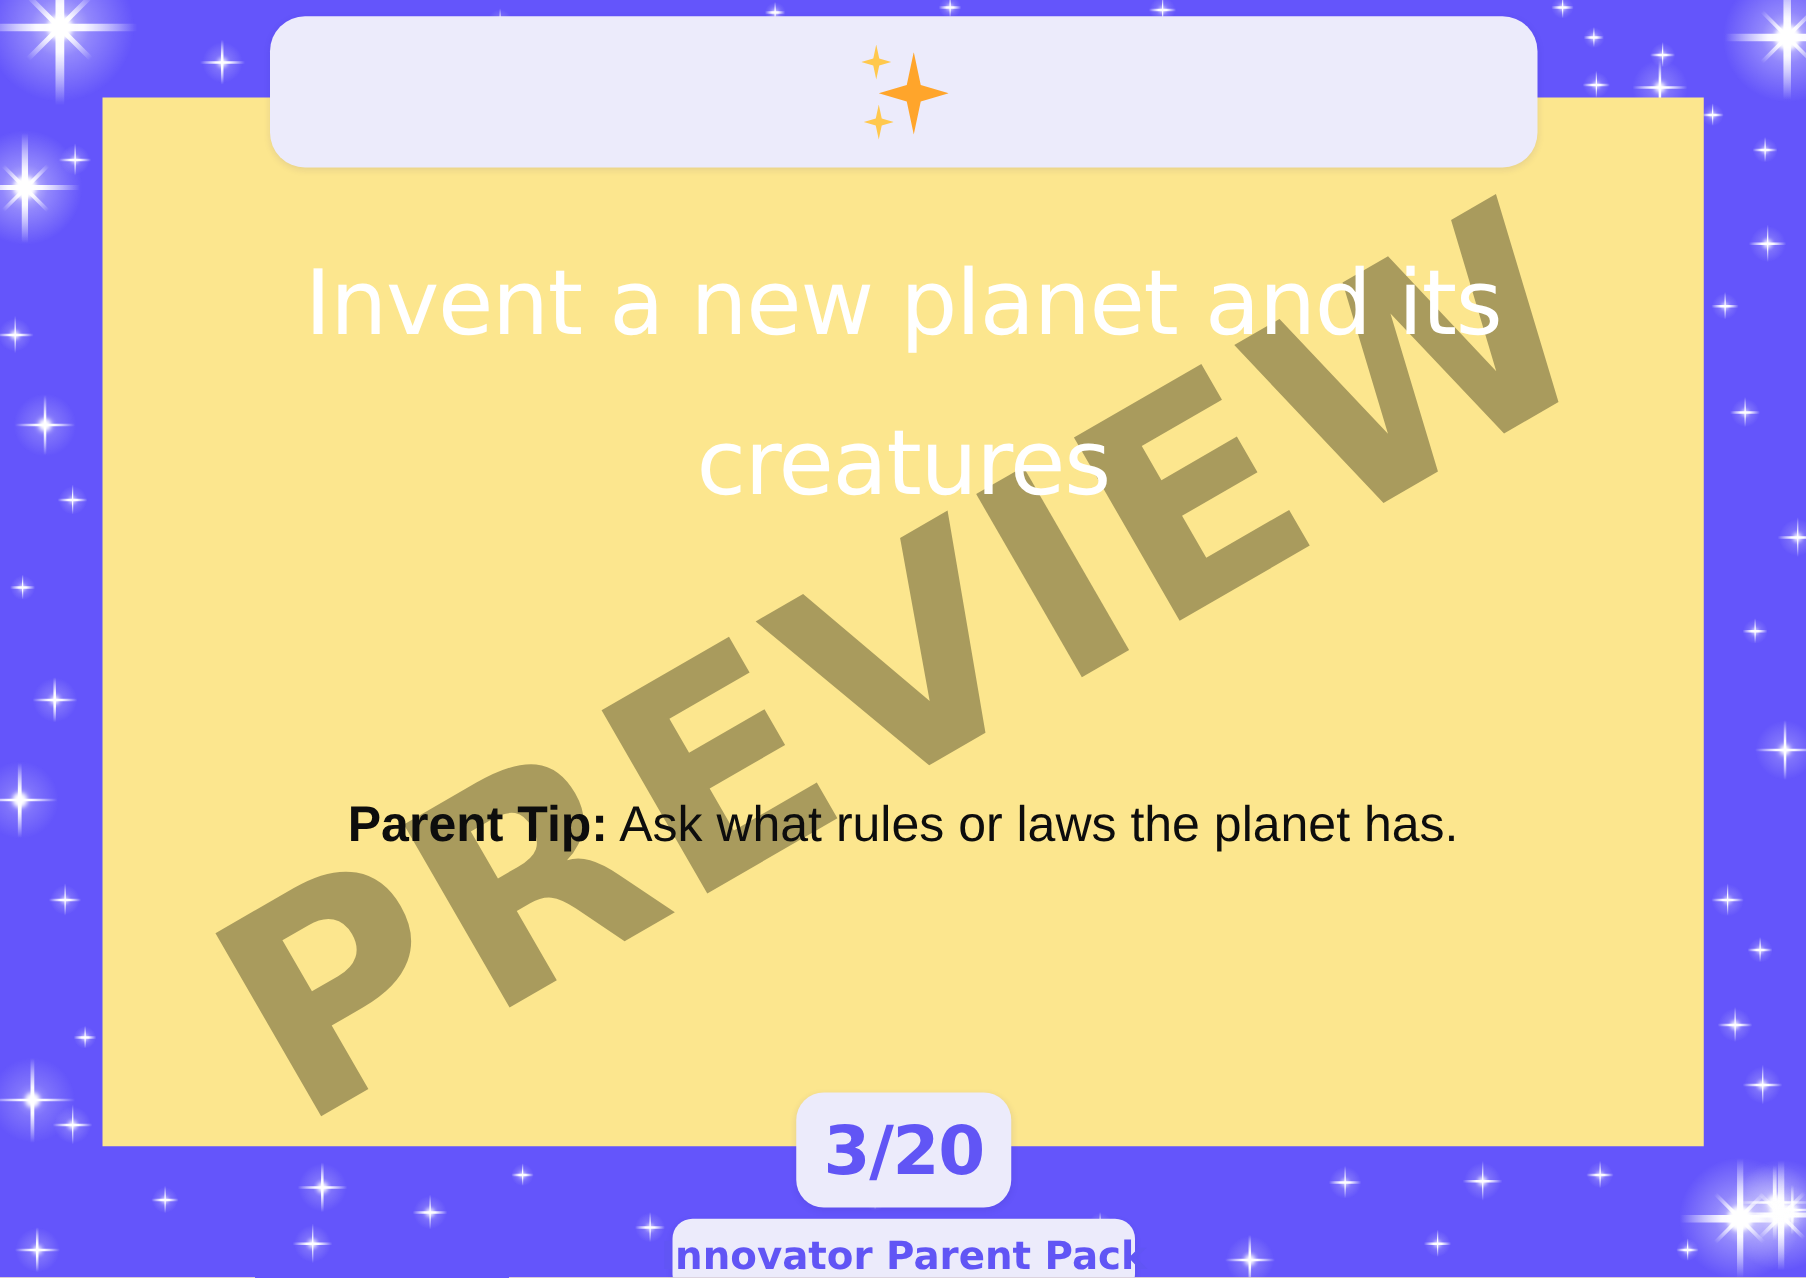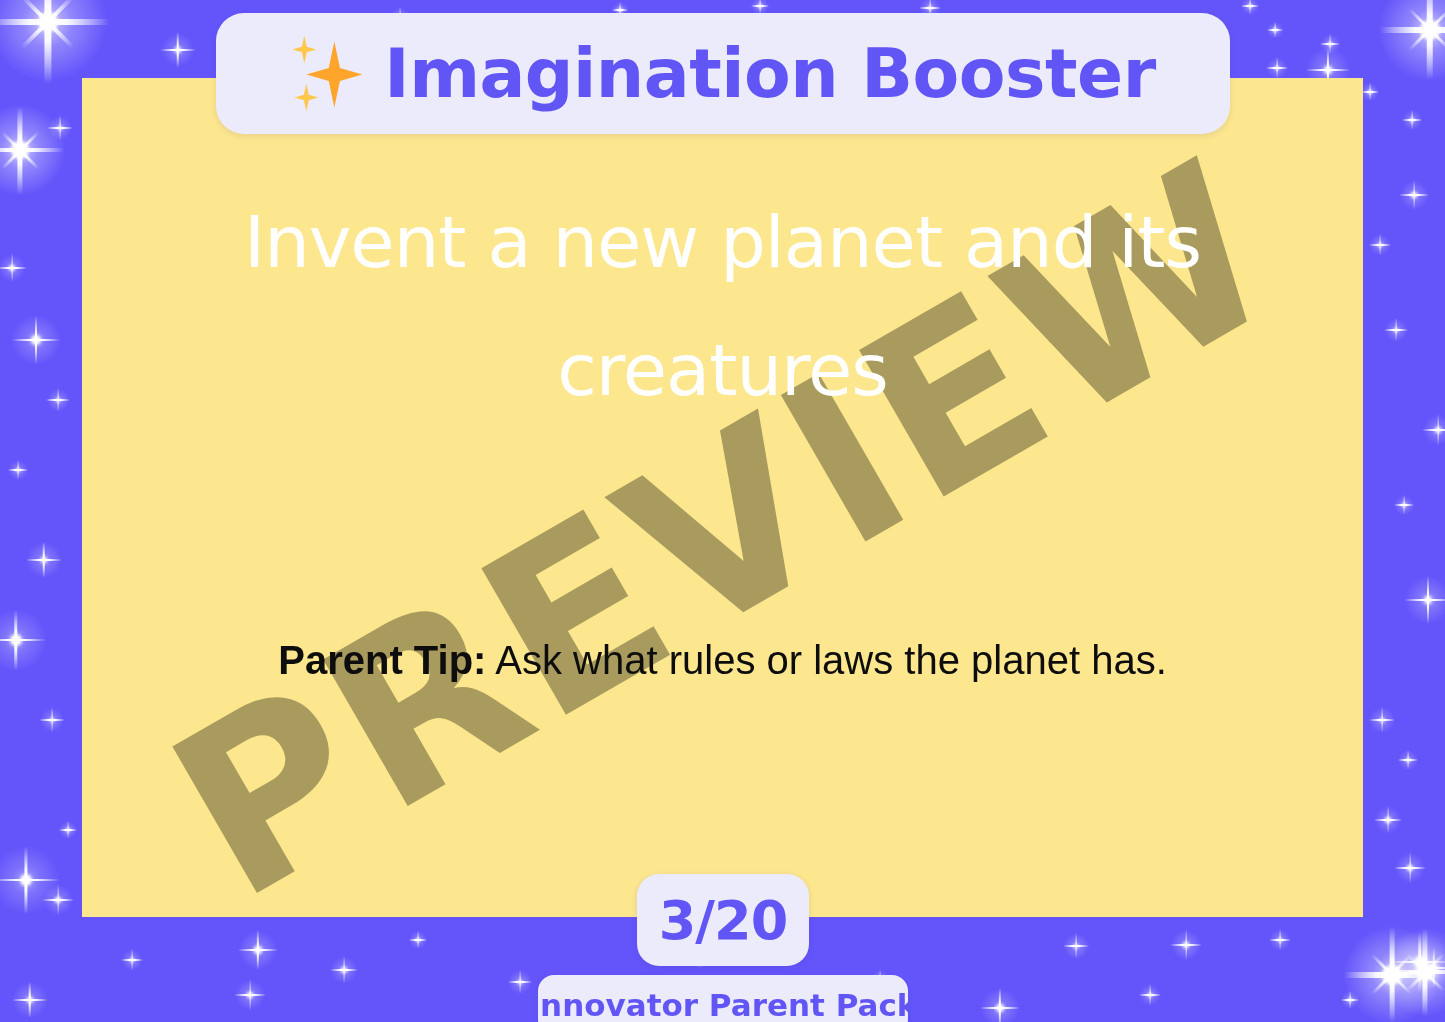--- a/index.html
+++ b/index.html
@@ -573,21 +573,20 @@
 
 
   </div>
 
   <div id="header-badge">
     <div id="sparkle-icon">
         <div class="four-point" style="position: absolute; left: 16px; top: 7px; width: 56px; height: 66px; background: rgb(255, 165, 43); opacity: 1; clip-path: polygon(50% 0%, 60% 40%, 100% 50%, 60% 60%, 50% 100%, 40% 60%, 0% 50%, 40% 40%);"></div>
         <div class="four-point" style="position: absolute; left: 2px; top: 1px; width: 24px; height: 28px; background: rgb(255, 200, 77); opacity: 1; clip-path: polygon(50% 0%, 60% 40%, 100% 50%, 60% 60%, 50% 100%, 40% 60%, 0% 50%, 40% 40%);"></div>
         <div class="four-point" style="position: absolute; left: 4px; top: 49px; width: 24px; height: 28px; background: rgb(255, 200, 77); opacity: 1; clip-path: polygon(50% 0%, 60% 40%, 100% 50%, 60% 60%, 50% 100%, 40% 60%, 0% 50%, 40% 40%);"></div>
       </div>
-    <div id="header-title">Imagination Booster</div>
   </div>
 
   <div id="page-badge">
     <span id="page-badge-label">3/20</span>
   </div>
 
   <div id="footer-badge">
     <span id="footer-badge-label">Innovator Parent Pack</span>
   </div>
 

